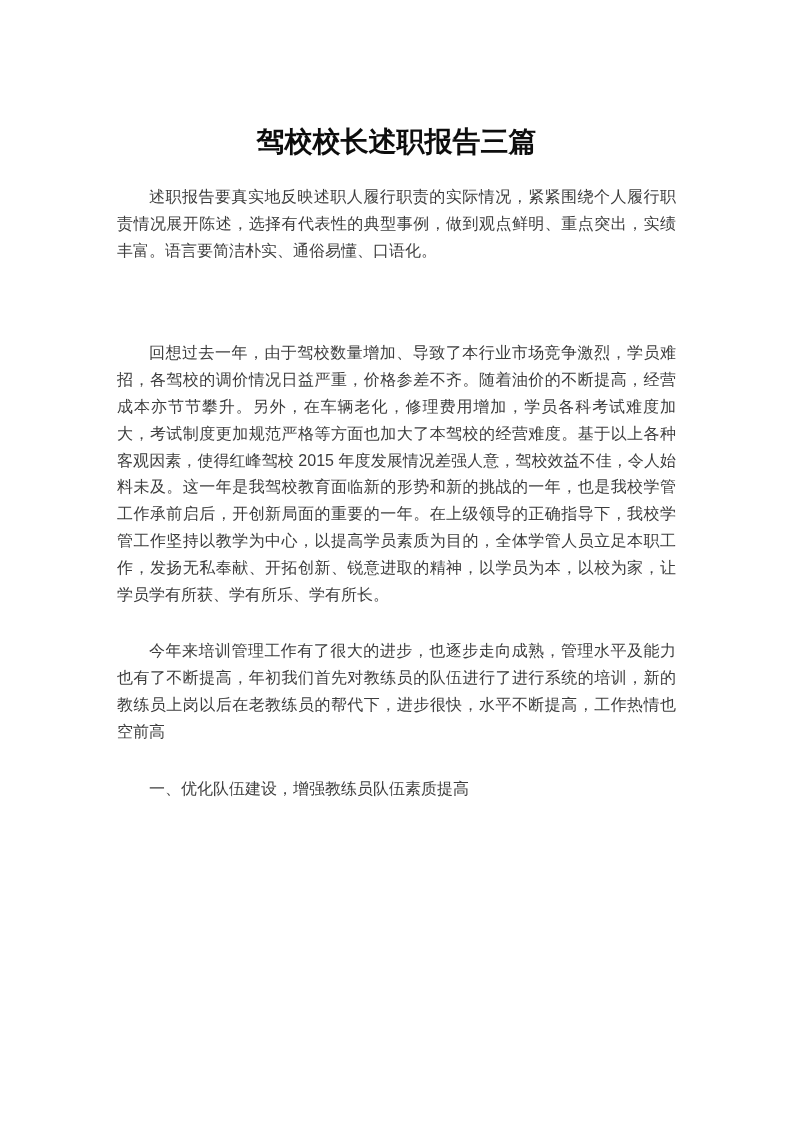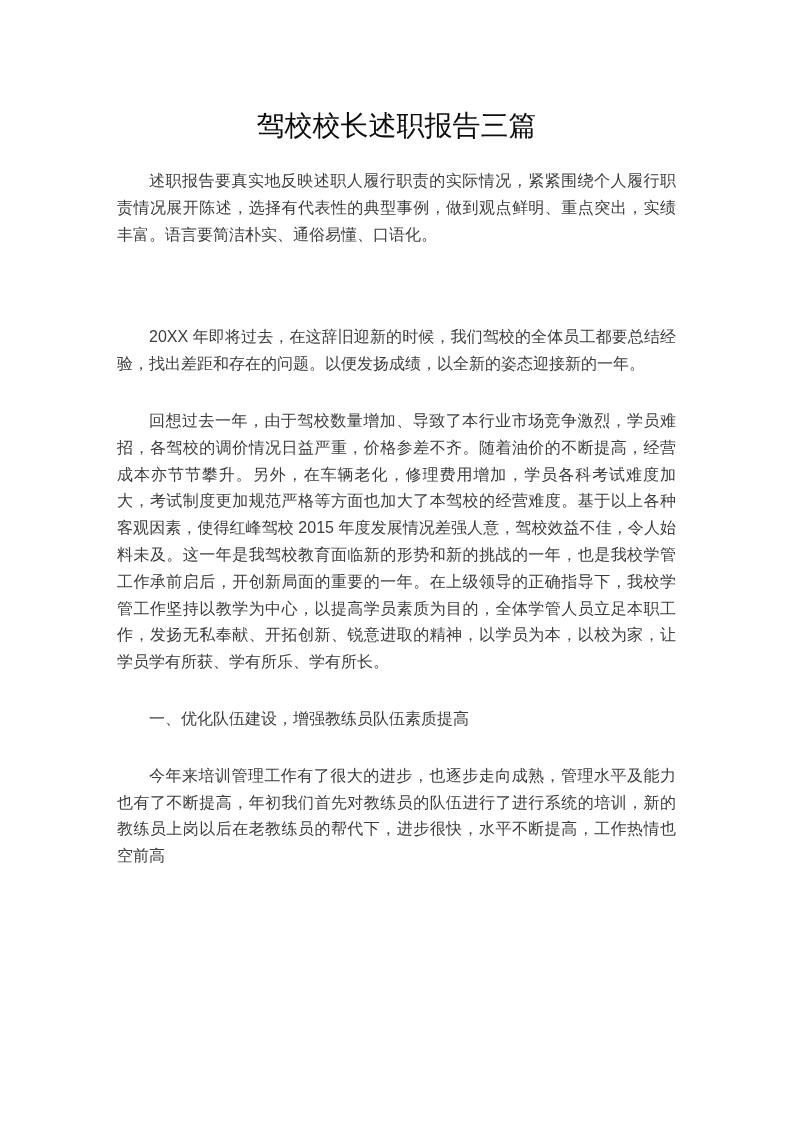--- a/index.html
+++ b/index.html
@@ -14,24 +14,24 @@
     font-family: "Liberation Sans", "DejaVu Sans", sans-serif;
   }
   .page {
     box-sizing: border-box;
     width: 793px;
     height: 1122px;
     background: #ffffff;
     padding: 108px 117px 0 117px;
   }
   .doc-title {
-    margin: 0 0 24px 0;
+    margin: 16px 0 24px 0;
     font-size: 28px;
     line-height: 36px;
-    font-weight: 400;
+    font-weight: 700;
     text-align: center;
     color: #0d0d0d;
     letter-spacing: 0;
   }
   .para {
     margin: 0 0 30px 0;
     font-size: 16px;
     line-height: 26.8px;
     color: #3d3d3d;
     text-align: justify;
@@ -48,22 +48,21 @@
 </style>
 </head>
 <body>
 
 <div class="page">
 
   <h1 class="doc-title">驾校校长述职报告三篇</h1>
 
   <p class="para gap-after">述职报告要真实地反映述职人履行职责的实际情况，紧紧围绕个人履行职责情况展开陈述，选择有代表性的典型事例，做到观点鲜明、重点突出，实绩丰富。语言要简洁朴实、通俗易懂、口语化。</p>
 
-  <p class="para">20XX 年即将过去，在这辞旧迎新的时候，我们驾校的全体员工都要总结经验，找出差距和存在的问题。以便发扬成绩，以全新的姿态迎接新的一年。</p>
 
   <p class="para">回想过去一年，由于驾校数量增加、导致了本行业市场竞争激烈，学员难招，各驾校的调价情况日益严重，价格参差不齐。随着油价的不断提高，经营成本亦节节攀升。另外，在车辆老化，修理费用增加，学员各科考试难度加大，考试制度更加规范严格等方面也加大了本驾校的经营难度。基于以上各种客观因素，使得红峰驾校 2015 年度发展情况差强人意，驾校效益不佳，令人始料未及。这一年是我驾校教育面临新的形势和新的挑战的一年，也是我校学管工作承前启后，开创新局面的重要的一年。在上级领导的正确指导下，我校学管工作坚持以教学为中心，以提高学员素质为目的，全体学管人员立足本职工作，发扬无私奉献、开拓创新、锐意进取的精神，以学员为本，以校为家，让学员学有所获、学有所乐、学有所长。</p>
 
 
+  <p class="para">今年来培训管理工作有了很大的进步，也逐步走向成熟，管理水平及能力也有了不断提高，年初我们首先对教练员的队伍进行了进行系统的培训，新的教练员上岗以后在老教练员的帮代下，进步很快，水平不断提高，工作热情也空前高</p>
+
   <p class="para section-heading">一、优化队伍建设，增强教练员队伍素质提高</p>
-
-  <p class="para">今年来培训管理工作有了很大的进步，也逐步走向成熟，管理水平及能力也有了不断提高，年初我们首先对教练员的队伍进行了进行系统的培训，新的教练员上岗以后在老教练员的帮代下，进步很快，水平不断提高，工作热情也空前高</p>
 
 </div>
 
 </body></html>

